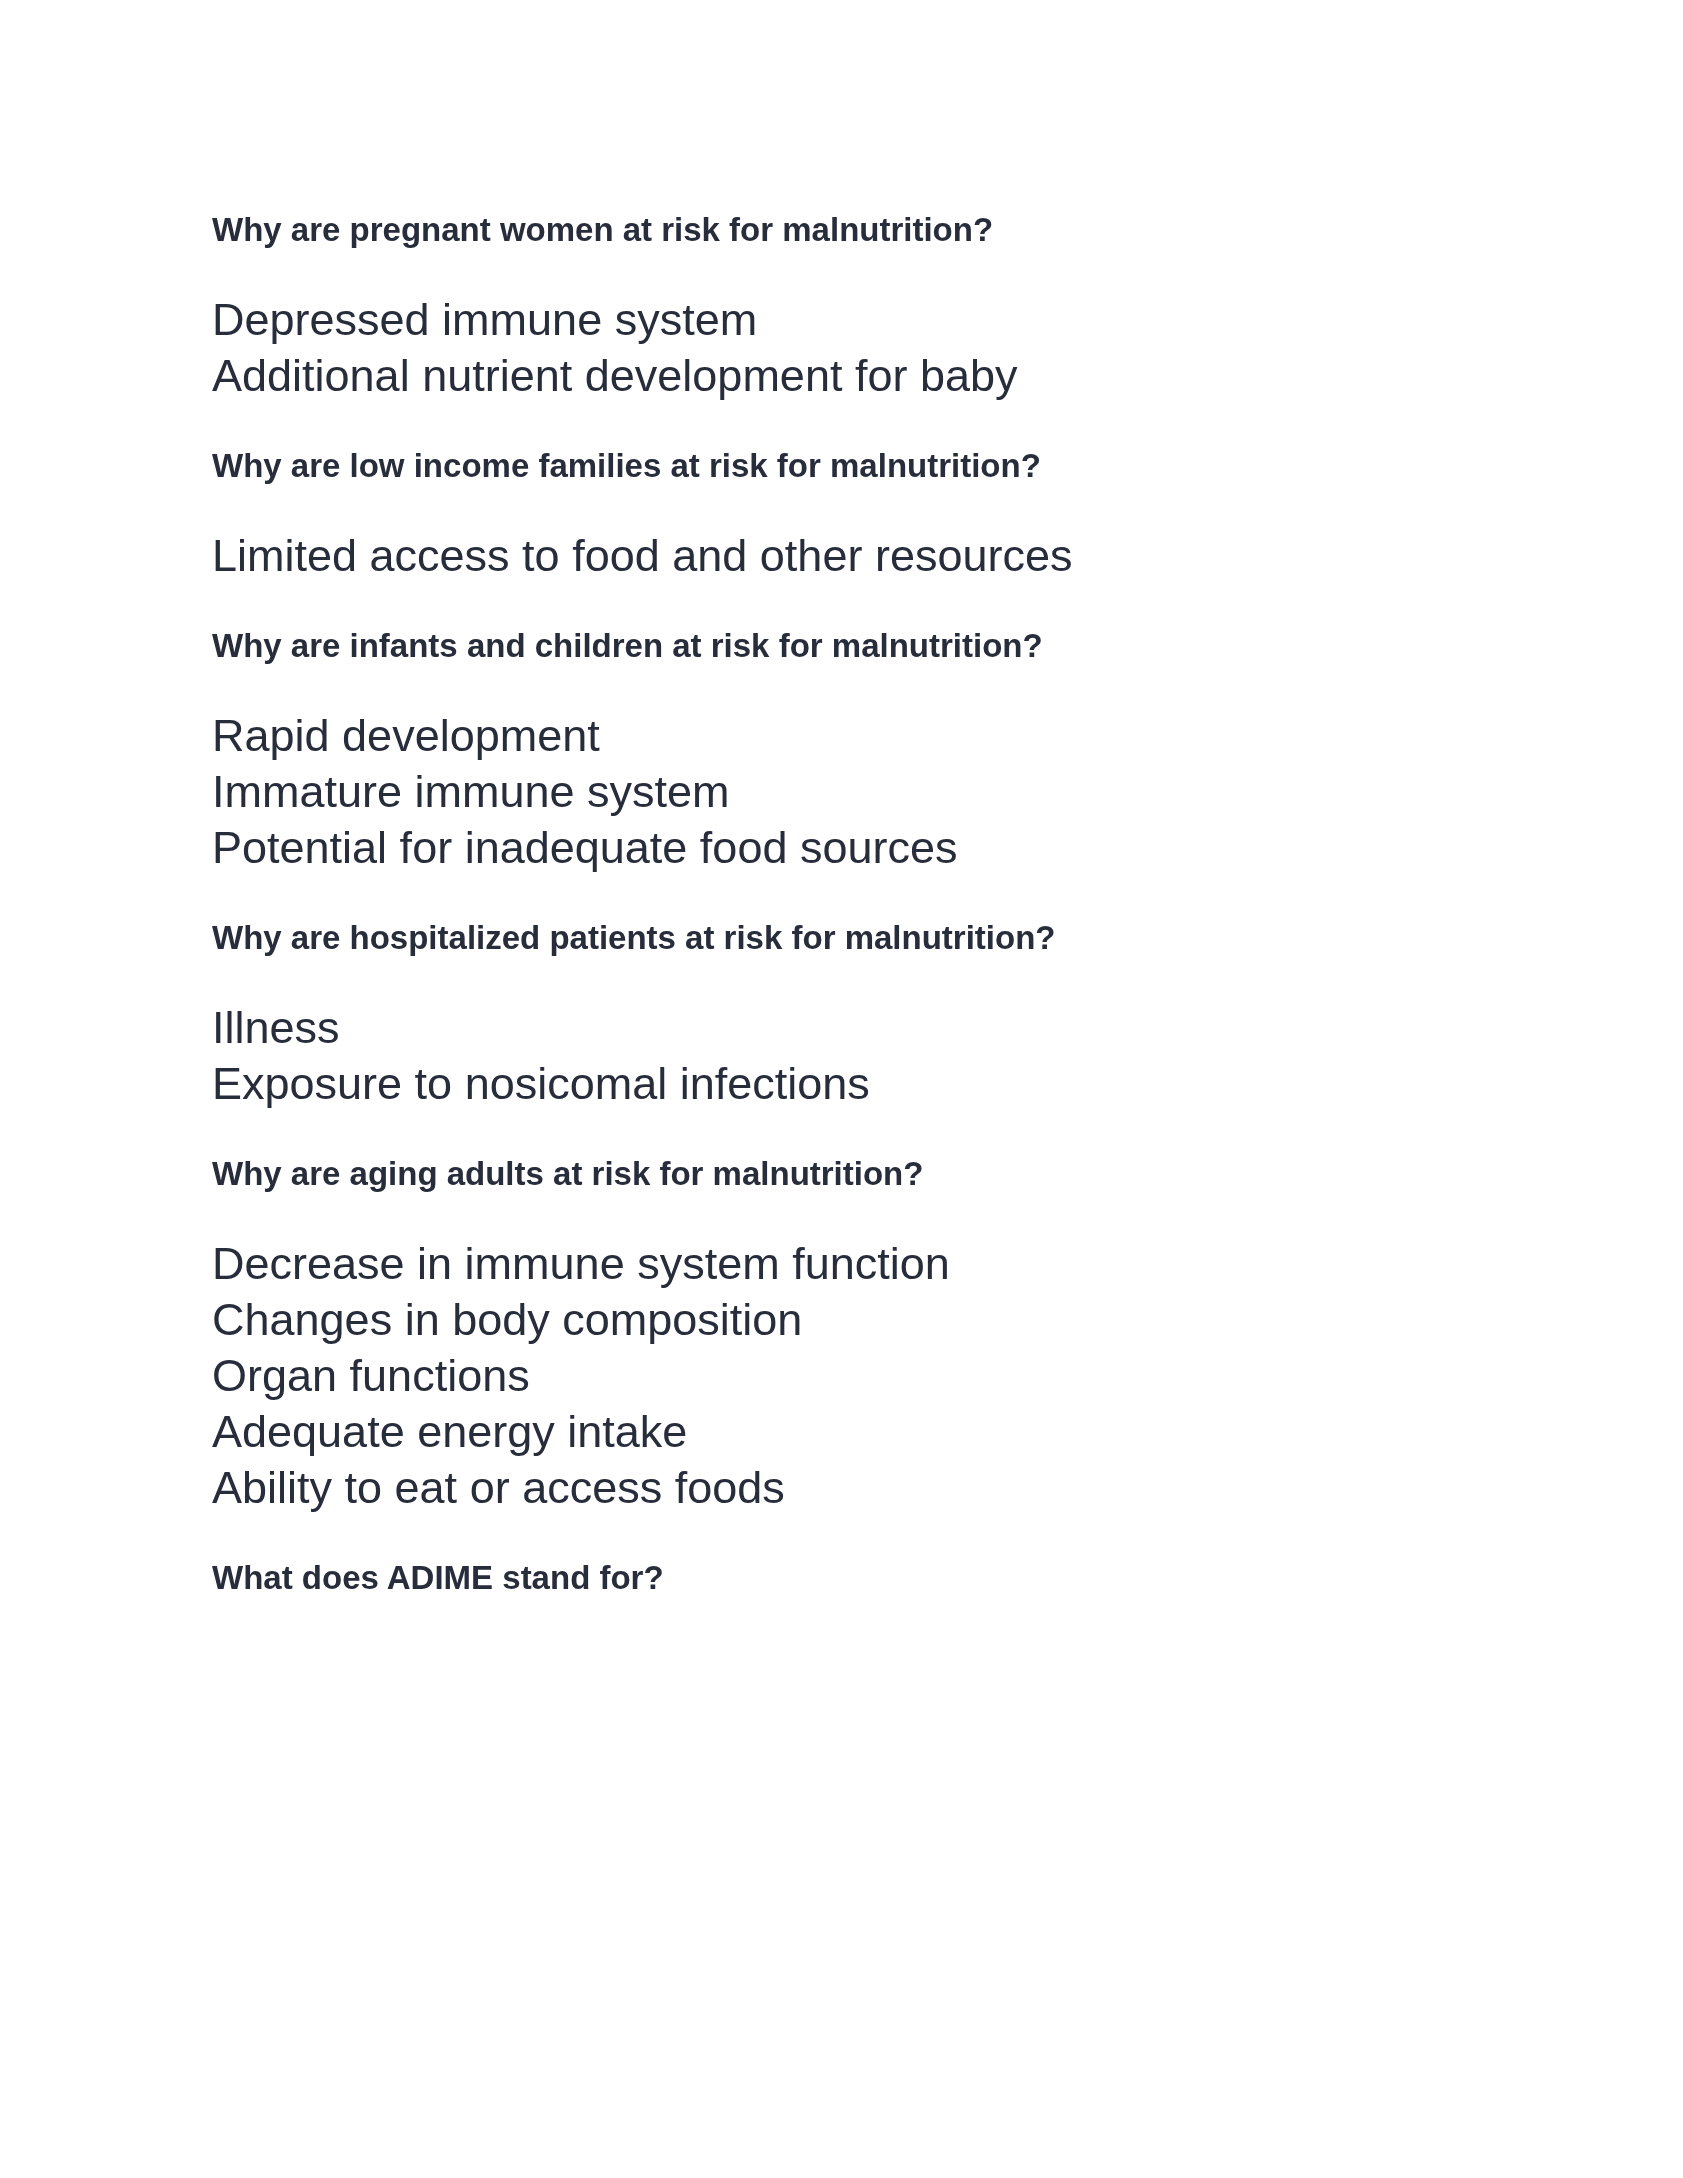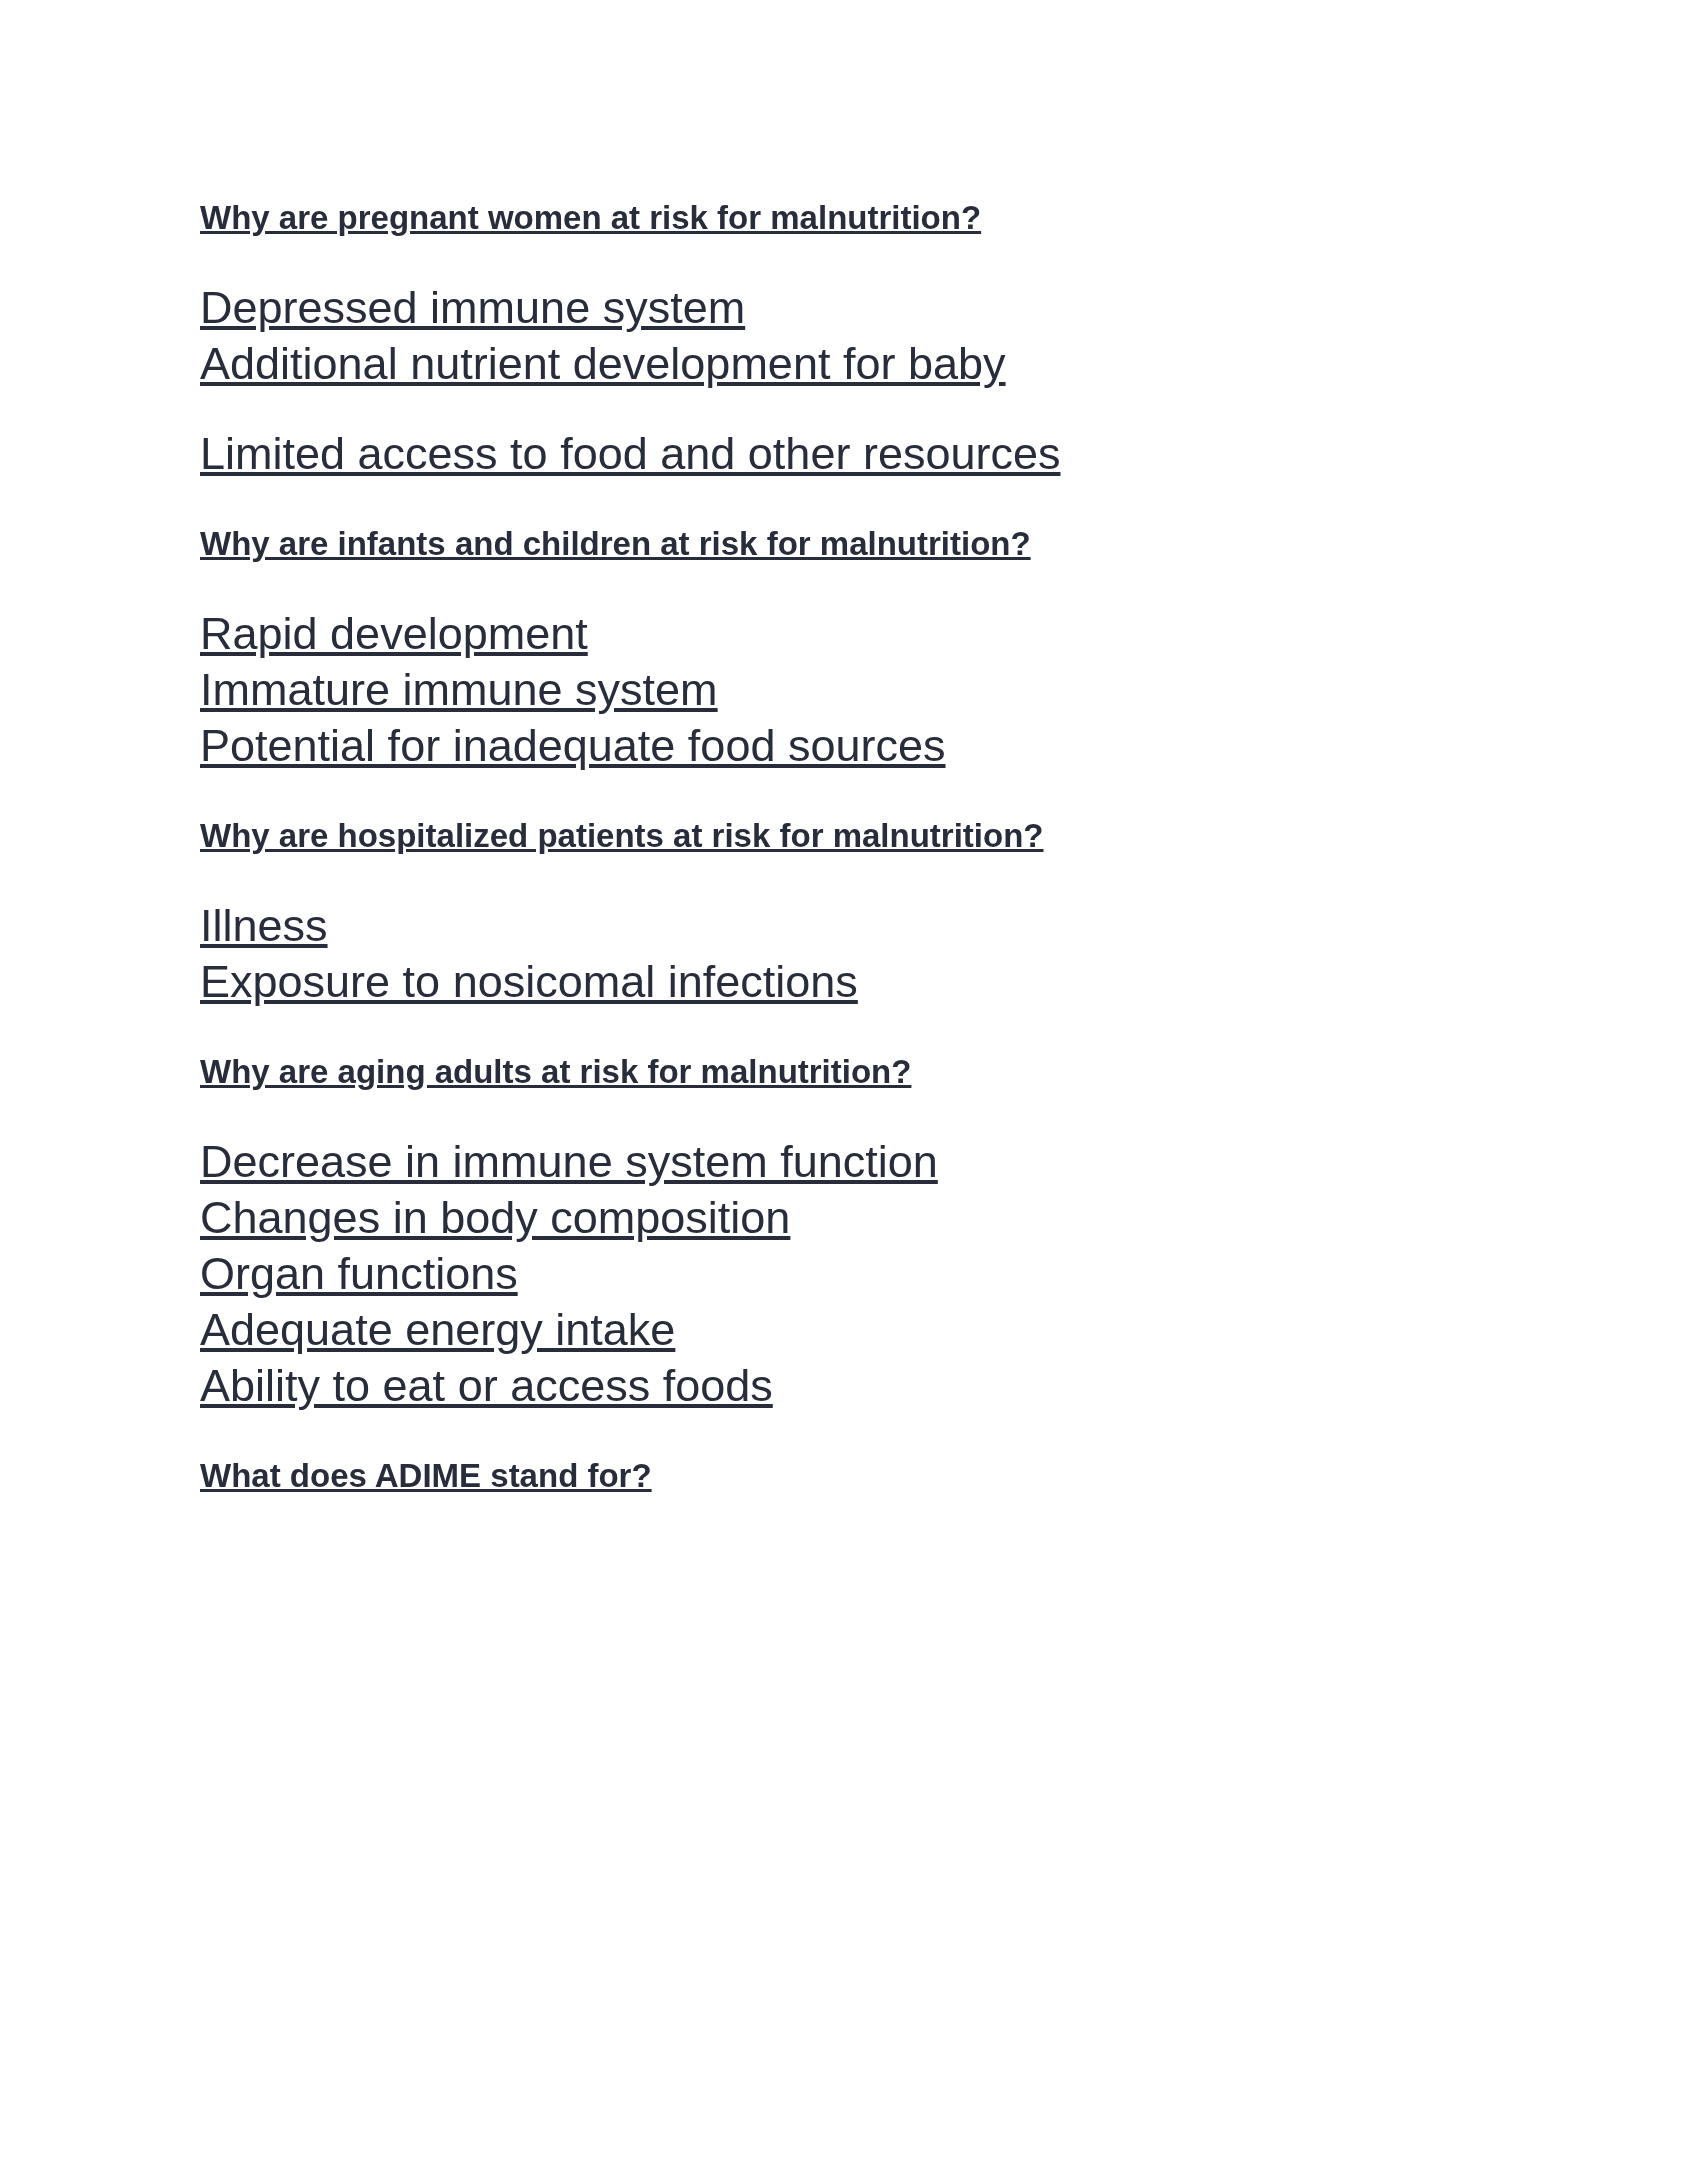--- a/index.html
+++ b/index.html
@@ -15,23 +15,22 @@
       font-family: "Liberation Sans", sans-serif;
       color: #282d3c;
     }
     .page {
       position: absolute;
       left: 200px;
       top: 190px;
       width: 1287px;
     }
     .section {
-      margin: 0;
+      margin: 12px;
       padding: 0;
-      text-decoration: underline;
     }
     .section + .section {
       margin-top: 34px;
     }
     .question {
       font-size: 33px;
       font-weight: bold;
       line-height: 56px;
       height: 56px;
       margin: 0 0 34px 0;
@@ -61,20 +60,21 @@
 
   <section class="section">
     <div class="question">Why are pregnant women at risk for malnutrition?</div>
     <div class="answers">
       <div class="answer-line">Depressed immune system</div>
       <div class="answer-line">Additional nutrient development for baby</div>
     </div>
   </section>
 
   <section class="section">
+    <div class="question">Why are low income families at risk for malnutrition?</div>
     <div class="answers">
       <div class="answer-line">Limited access to food and other resources</div>
     </div>
   </section>
 
   <section class="section">
     <div class="question">Why are infants and children at risk for malnutrition?</div>
     <div class="answers">
       <div class="answer-line">Rapid development</div>
       <div class="answer-line">Immature immune system</div>

